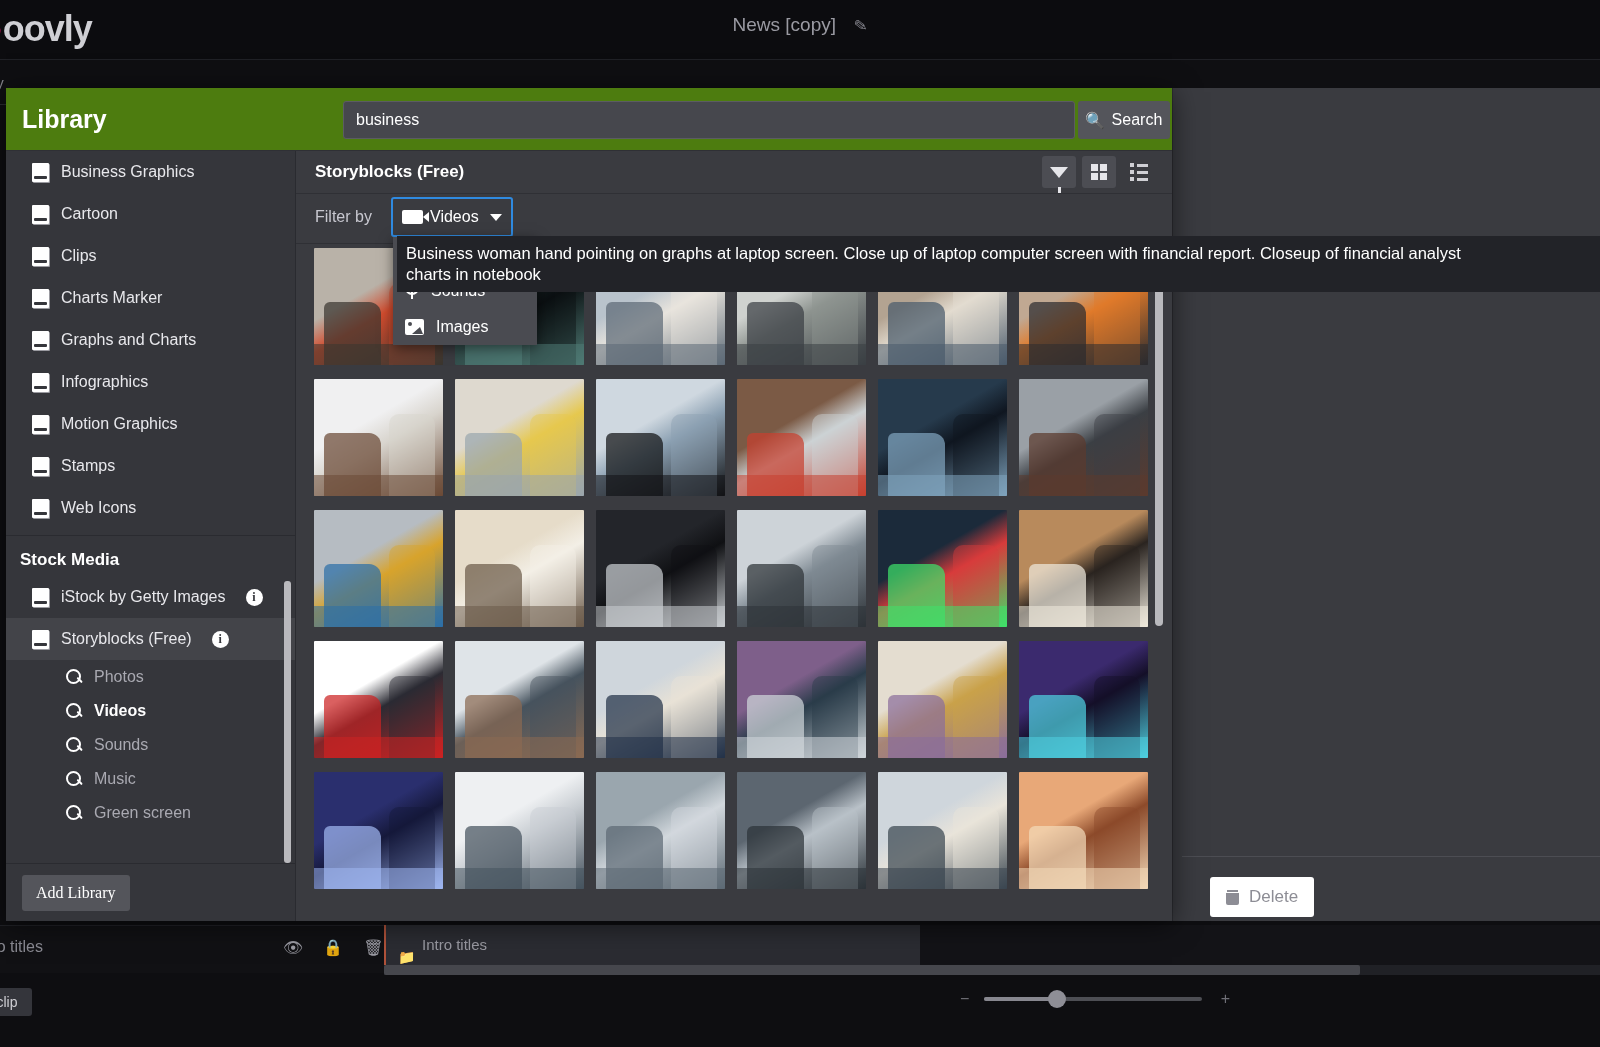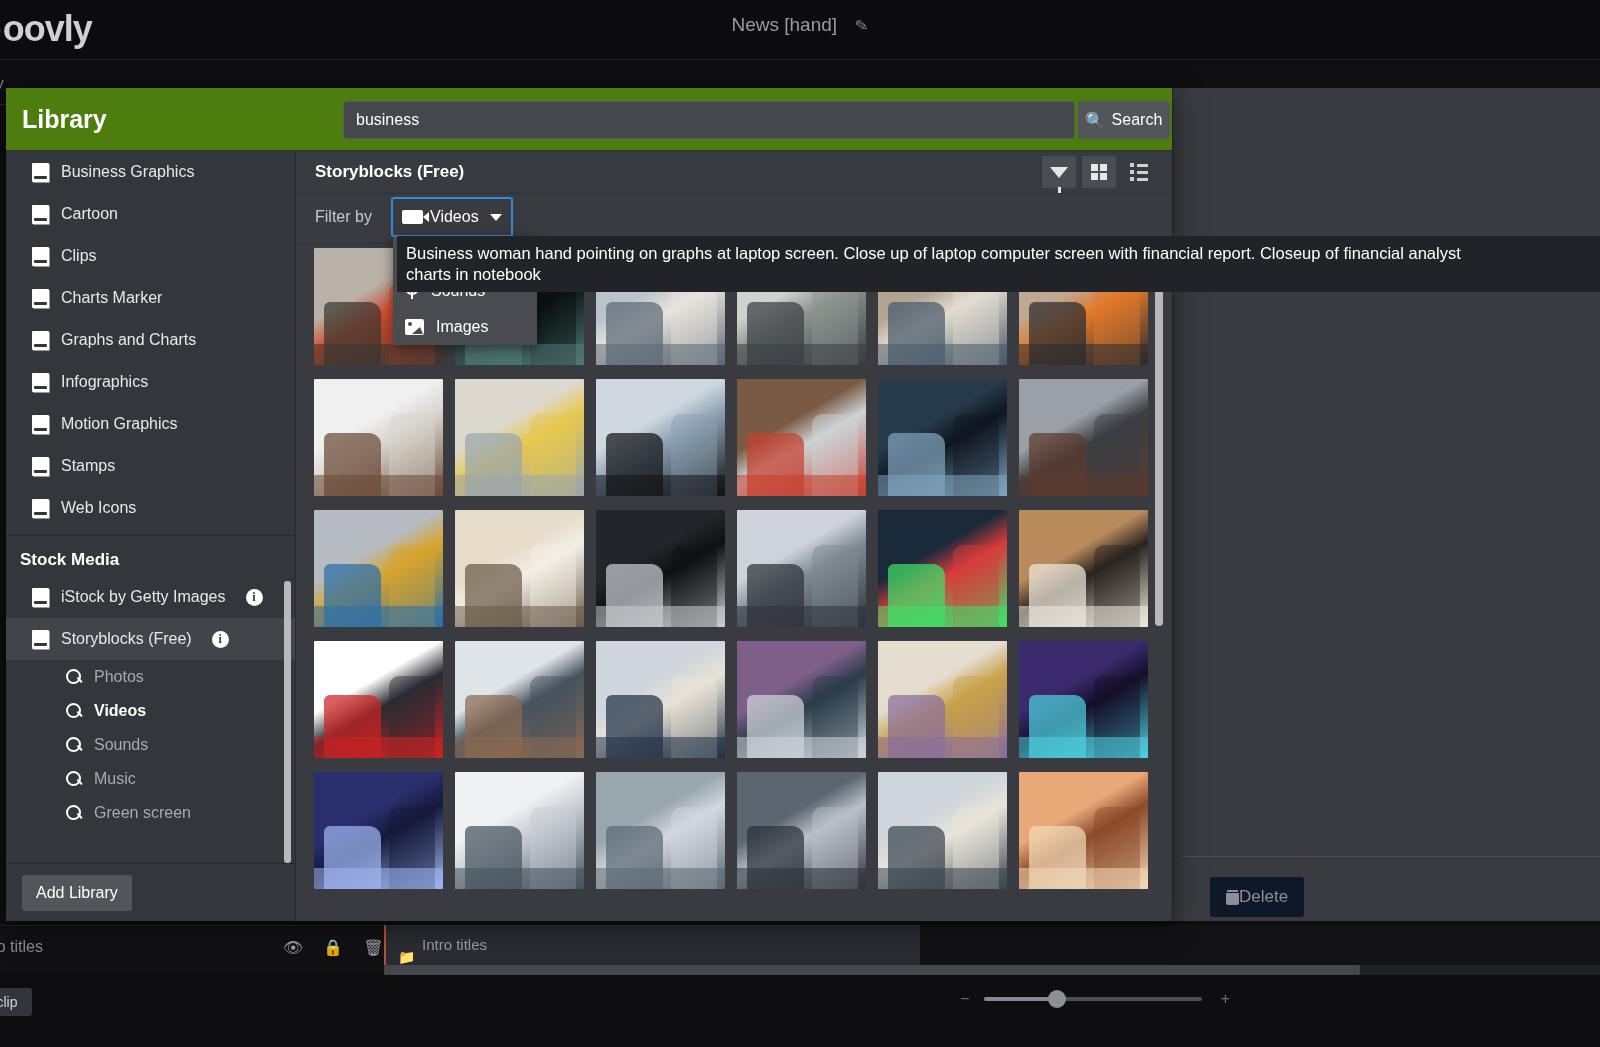--- a/index.html
+++ b/index.html
@@ -171,21 +171,21 @@
     background: #fff; transform: rotate(45deg); border-radius: 1px;
   }
   .sb-divider { height: 1px; background: #2a2b30; margin-top: 6px; }
   .sb-footer {
     position: absolute; left: 0; bottom: 0; width: 290px; height: 58px;
     border-top: 1px solid #2a2b30; display: flex; align-items: center; padding-left: 16px;
   }
   .add-lib-btn {
     background: #54555b; border: none; border-radius: 3px; color: #fff;
     font-size: 16px; padding: 9px 14px; cursor: pointer;
-    font-family: Liberation Sans, sans-serif;
+    font-family: Liberation Serif, serif;
   }
   .sb-scrollbar {
     position: absolute; right: 4px; top: 0; width: 7px; height: 712px; background: transparent;
   }
   .sb-thumb {
     position: absolute; right: 0; top: 430px; width: 7px; height: 282px;
     background: #b9b9bd; border-radius: 3px;
   }
 
   
@@ -293,22 +293,22 @@
 
   
   .right-panel {
     position: absolute; left: 1172px; top: 88px; width: 428px; height: 833px;
     background: #3a3b40;
   }
   .rp-divider { position: absolute; left: 0; top: 0; width: 1px; height: 833px; background: #2d2e33; }
   .rp-hr { position: absolute; left: 10px; top: 768px; width: 418px; height: 1px; background: #4c4d53; }
   .delete-btn {
     position: absolute; left: 38px; top: 789px; height: 40px; padding: 0 16px;
-    background: #0f172a; border: none; border-radius: 3px; color: #8d8d95;
-    font-size: 17px; display: flex; align-items: center; cursor: pointer;
+    background: #ffffff; border: none; border-radius: 3px; color: #8d8d95;
+    font-size: 17px; display: flex; align-items: center; gap: 10px; cursor: pointer;
     font-family: "Liberation Sans", sans-serif;
   }
   .trash {
     width: 13px; height: 15px; position: relative; flex: 0 0 auto;
   }
   .trash::before {
     content: ""; position: absolute; left: 0; top: 3px; width: 13px; height: 12px;
     background: #8d8d95; border-radius: 0 0 2px 2px;
   }
   .trash::after {
@@ -316,21 +316,21 @@
   }
 </style>
 </head>
 <body>
 
 <div id="app">
 
   <div class="bg-topbar">
     <div class="bg-logo"><span class="dot">●</span><span>oovly</span></div>
     <div class="bg-title">
-      <span>News [hand]</span><span class="pencil">✎</span>
+      <span>News [copy]</span><span class="pencil">✎</span>
     </div>
   </div>
 
   <div class="bg-toolrow">
     <div class="bg-libbtn">rary</div>
     <div class="bg-searchbox">
       <span class="sicon">🔍</span>
       <span>business</span>
     </div>
     <div class="bg-expand">↗</div>

